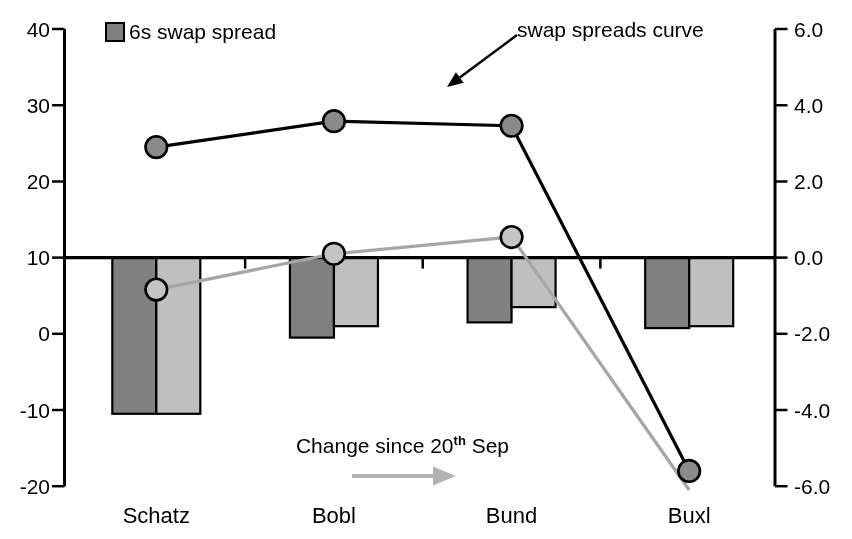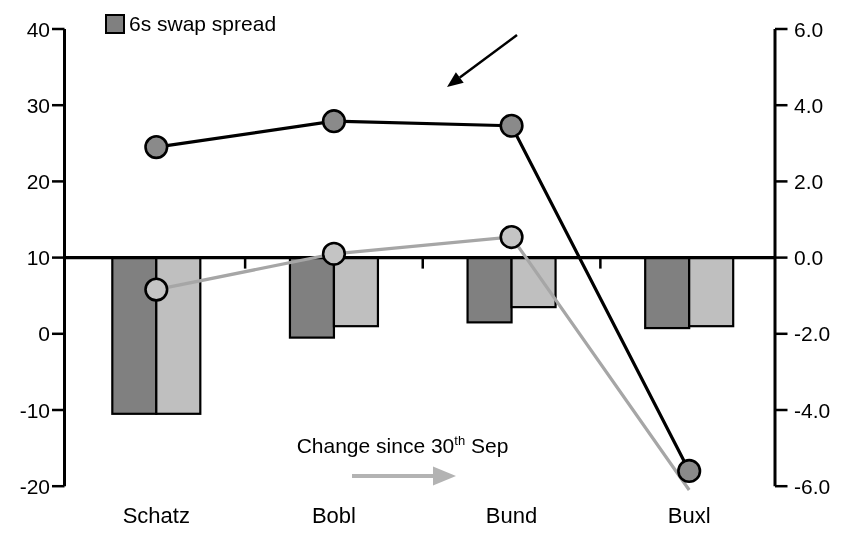--- a/index.html
+++ b/index.html
@@ -1,29 +1,29 @@
 <!DOCTYPE html>
 <html><head>
 <meta charset="utf-8">
 <style>
   html,body{margin:0;padding:0;background:#fff;}
   .figure{
     position:relative;width:852px;height:539px;background:#ffffff;
-    font-family:"Liberation Sans",sans-serif;color:#000;overflow:hidden;
+    font-family:"Liberation Sans",sans-serif;color:#000;overflow:hidden;border-radius:14px;
   }
   .figure svg{position:absolute;left:0;top:0;}
   svg text{font-family:"Liberation Sans",sans-serif;fill:#000;}
   .overlay{position:absolute;}
-  .legend{left:105px;top:12px;}
+  .legend{left:105px;top:20px;}
   .legend-item{display:flex;align-items:center;height:23px;margin-bottom:10px;}
   .swatch{width:16px;height:16px;border:2px solid #000;margin-right:4px;flex:0 0 auto;}
   .legend-label{font-size:21px;line-height:23px;white-space:nowrap;}
   .eurex-note{left:517px;top:14px;font-size:21px;line-height:31px;white-space:nowrap;}
   .change-note{left:280px;top:433px;width:245px;text-align:center;font-size:21px;white-space:nowrap;}
-  .change-note sup{font-size:13px;}
+  .change-note sup{font-size:13px;font-weight:bold;}
 </style>
 </head>
 <body>
 
 <div class="figure">
 
   <svg id="chart-svg" width="852" height="539" viewBox="0 0 852 539">
       <rect x="112.3125" y="257.6" width="44" height="156.20999999999992" fill="#808080" stroke="#000" stroke-width="2.2"></rect>
       <rect x="289.9375" y="257.6" width="44" height="80.00999999999993" fill="#808080" stroke="#000" stroke-width="2.2"></rect>
       <rect x="467.5625" y="257.6" width="44" height="64.76999999999998" fill="#808080" stroke="#000" stroke-width="2.2"></rect>
@@ -86,19 +86,20 @@
     </svg>
 
   <div class="overlay legend">
     <div class="legend-item">
       <span class="swatch" id="swatch-0" style="background: rgb(128, 128, 128);"></span>
       <span class="legend-label">6s swap spread</span>
     </div>
   </div>
 
   <div class="overlay eurex-note">
+    <div>swap spreads curve</div>
   </div>
 
   <div class="overlay change-note">
-    <span>Change since 30</span><sup>th</sup><span> Sep</span>
+    <span>Change since 20</span><sup>th</sup><span> Sep</span>
   </div>
 
 </div>
 
 </body></html>

